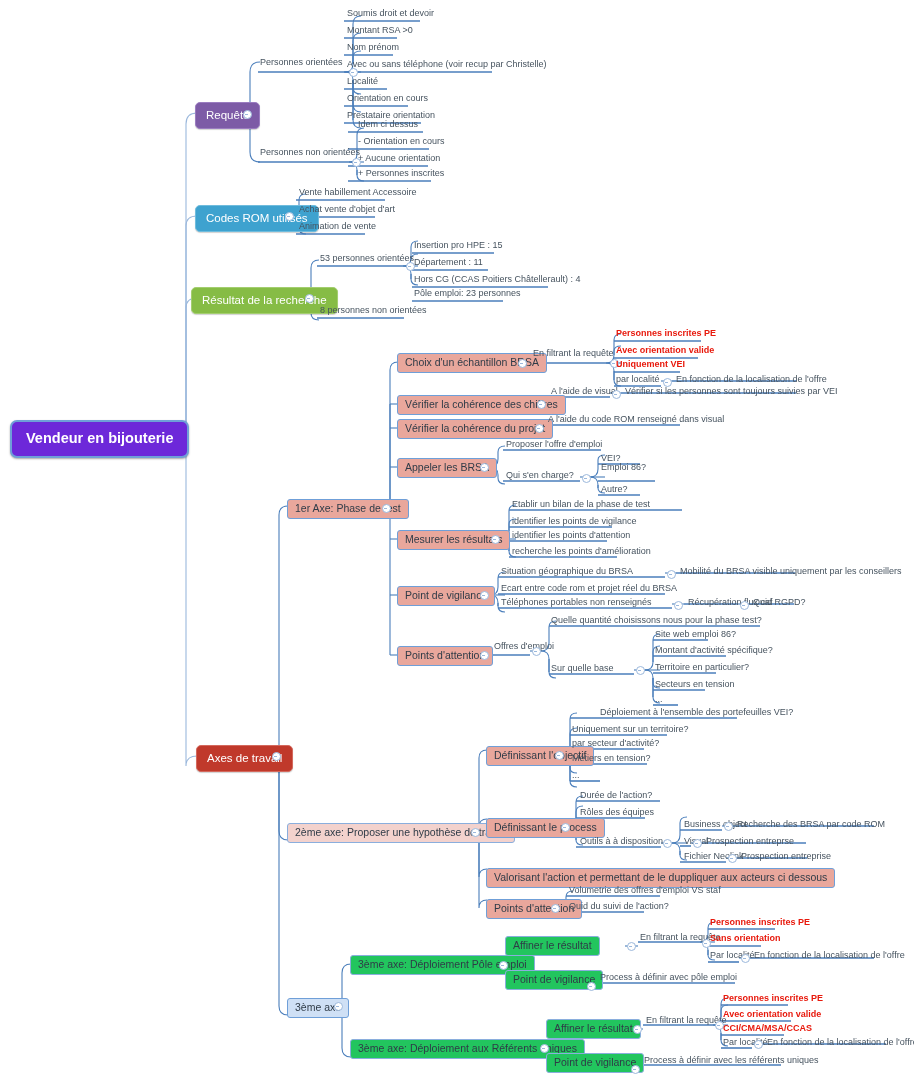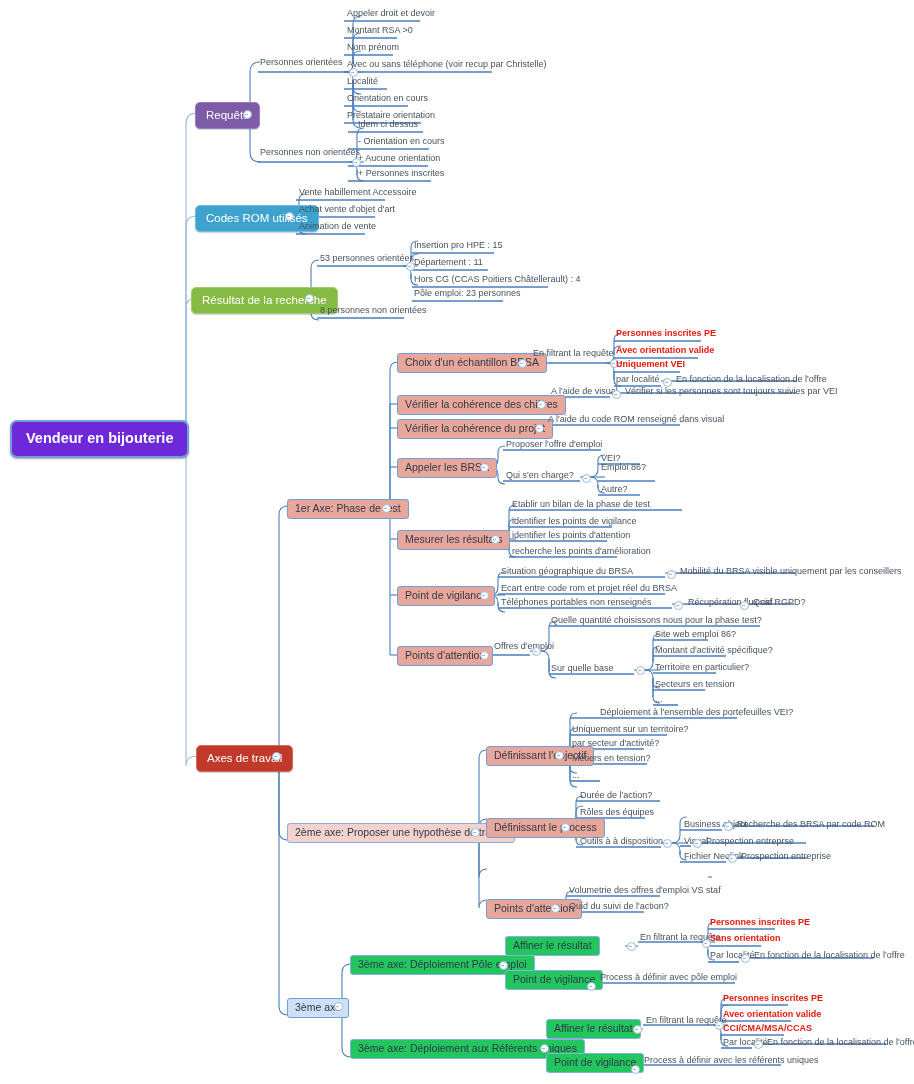--- a/index.html
+++ b/index.html
@@ -385,21 +385,21 @@
   </svg>
 
   <div class="node n-root" style="left:10px; top:420px;">Vendeur en bijouterie</div>
 
   <div class="node n-l1 c-purple" style="left:195px; top:102px;">Requête</div>
   <span class="toggle" style="left:243px; top:110px;"></span>
 
   <div class="node n-leaf" style="left:258px; top:57px;">Personnes orientées</div>
   <span class="toggle" style="left:349px; top:68px;"></span>
 
-  <div class="node n-leaf" style="left:345px; top:8px;">Appeler droit et devoir</div>
+  <div class="node n-leaf" style="left:345px; top:8px;">Soumis droit et devoir</div>
   <div class="node n-leaf" style="left:345px; top:25px;">Montant RSA &gt;0</div>
   <div class="node n-leaf" style="left:345px; top:42px;">Nom prénom</div>
   <div class="node n-leaf" style="left:345px; top:59px;">Avec ou sans téléphone (voir recup par Christelle)</div>
   <div class="node n-leaf" style="left:345px; top:76px;">Localité</div>
   <div class="node n-leaf" style="left:345px; top:93px;">Orientation en cours</div>
   <div class="node n-leaf" style="left:345px; top:110px;">Prestataire orientation</div>
 
   <div class="node n-leaf" style="left:258px; top:147px;">Personnes non orientées</div>
   <span class="toggle" style="left:352px; top:158px;"></span>
 
@@ -515,20 +515,21 @@
   <div class="node n-leaf" style="left:682px; top:819px;">Business object</div>
   <span class="toggle" style="left:724px; top:822px;"></span>
   <div class="node n-leaf" style="left:735px; top:819px;">Recherche des BRSA par code ROM</div>
   <div class="node n-leaf" style="left:682px; top:836px;">Visual</div>
   <span class="toggle" style="left:693px; top:839px;"></span>
   <div class="node n-leaf" style="left:704px; top:836px;">Prospection entreprse</div>
   <div class="node n-leaf" style="left:682px; top:851px;">Fichier Neolink</div>
   <span class="toggle" style="left:728px; top:854px;"></span>
   <div class="node n-leaf" style="left:739px; top:851px;">Prospection entreprise</div>
 
+  <div class="node n-l2" style="left:486px; top:868px;">Valorisant l'action et permettant de le duppliquer aux acteurs ci dessous</div>
 
   <div class="node n-l2" style="left:486px; top:899px;">Points d'attention</div>
   <span class="toggle" style="left:551px; top:904px;"></span>
   <div class="node n-leaf" style="left:567px; top:885px;">Volumetrie des offres d'emploi VS staf</div>
   <div class="node n-leaf" style="left:567px; top:901px;">Quid du suivi de l'action?</div>
 
   <div class="node n-l2s" style="left:287px; top:998px;">3ème axe</div>
   <span class="toggle" style="left:334px; top:1002px;"></span>
 
   <div class="node n-l2c" style="left:350px; top:955px;">3ème axe: Déploiement Pôle emploi</div>

